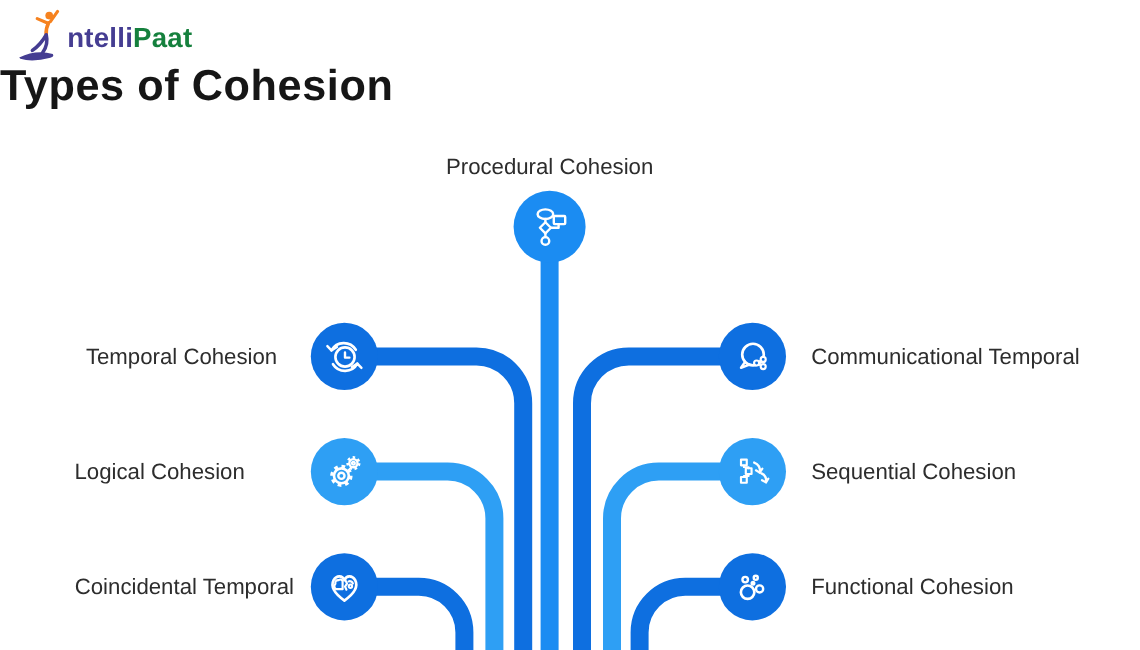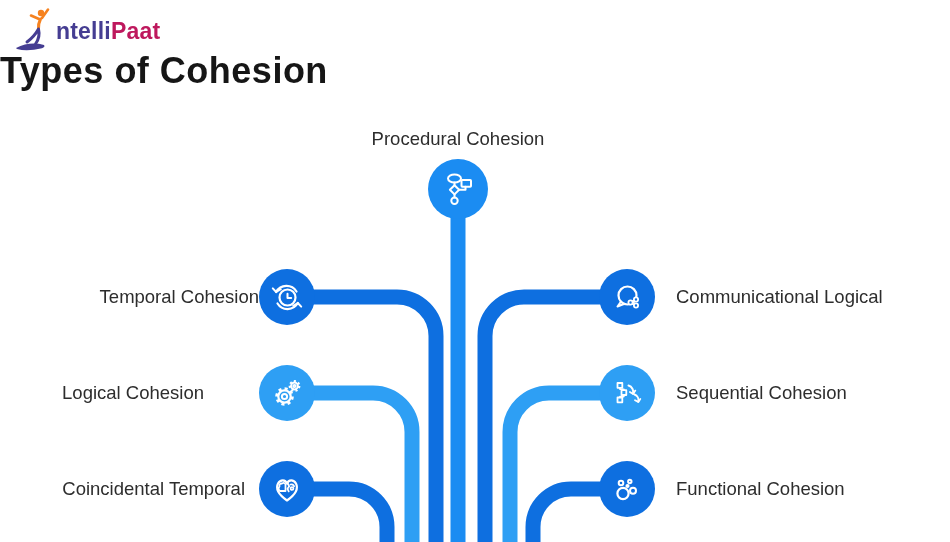--- a/index.html
+++ b/index.html
@@ -3,32 +3,32 @@
 <meta charset="utf-8">
 <style>
   html,body{margin:0;padding:0;background:#fff;}
   #canvas{
     position:relative;width:950px;height:542px;background:#ffffff;
     overflow:hidden;font-family:"Liberation Sans",sans-serif;
   }
   .logo{position:absolute;left:14px;top:6px;display:flex;align-items:center;}
   .logo-text{font-weight:bold;font-size:23px;letter-spacing:0.2px;margin-left:-6px;margin-top:2px;}
   .logo-text .p1{color:#453d92;text-align:center;}
-  .logo-text .p2{color:#be185d;margin-top:48px;}
+  .logo-text .p2{color:#15803d;margin-top:48px;}
   .title{
     position:absolute;top:50px;left:0;width:100%;
     font-weight:bold;font-size:36px;color:#161616;letter-spacing:0.5px;
   }
   .node-label{
     position:absolute;font-weight:normal;font-size:18.5px;line-height:22px;color:#2d2d2d;
     white-space:nowrap;
   }
   .lab-left{text-align:right;}
   .lab-procedural{left:308px;top:128px;width:300px;text-align:center;}
-  .lab-temporal{right:691px;top:286px;}
+  .lab-temporal{right:719px;top:286px;}
   .lab-logical{right:746px;top:382px;}
   .lab-coincidental{right:705px;top:478px;}
   .lab-communicational{left:676px;top:286px;}
   .lab-sequential{left:676px;top:382px;}
   .lab-functional{left:676px;top:478px;}
   svg{display:block;}
   .diagram-svg{position:absolute;left:0;top:0;}
 </style>
 </head>
 <body>
@@ -132,17 +132,17 @@
       <circle cx="-6" cy="-6" r="2.3" stroke-width="2"></circle>
       <circle cx="2.8" cy="-7.5" r="1.7" stroke-width="2"></circle>
       <circle cx="0.5" cy="-3" r="1.1" stroke-width="2"></circle>
     </g>
   </svg>
 
   <div class="node-label lab-procedural">Procedural Cohesion</div>
   <div class="node-label lab-left lab-temporal">Temporal Cohesion</div>
   <div class="node-label lab-left lab-logical">Logical Cohesion</div>
   <div class="node-label lab-left lab-coincidental">Coincidental Temporal</div>
-  <div class="node-label lab-communicational">Communicational Logical</div>
+  <div class="node-label lab-communicational">Communicational Temporal</div>
   <div class="node-label lab-sequential">Sequential Cohesion</div>
   <div class="node-label lab-functional">Functional Cohesion</div>
 
 </div>
 
 </body></html>

